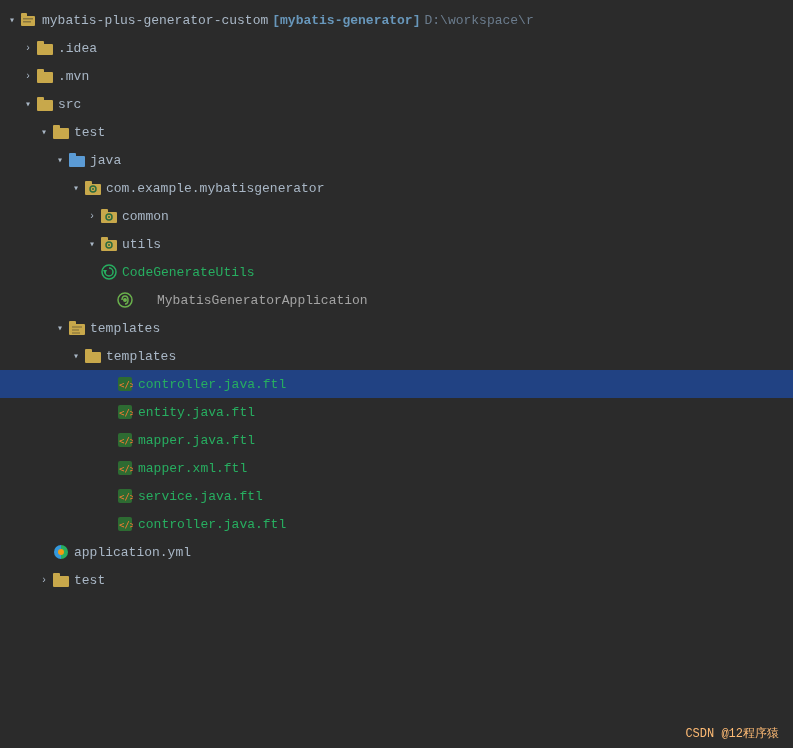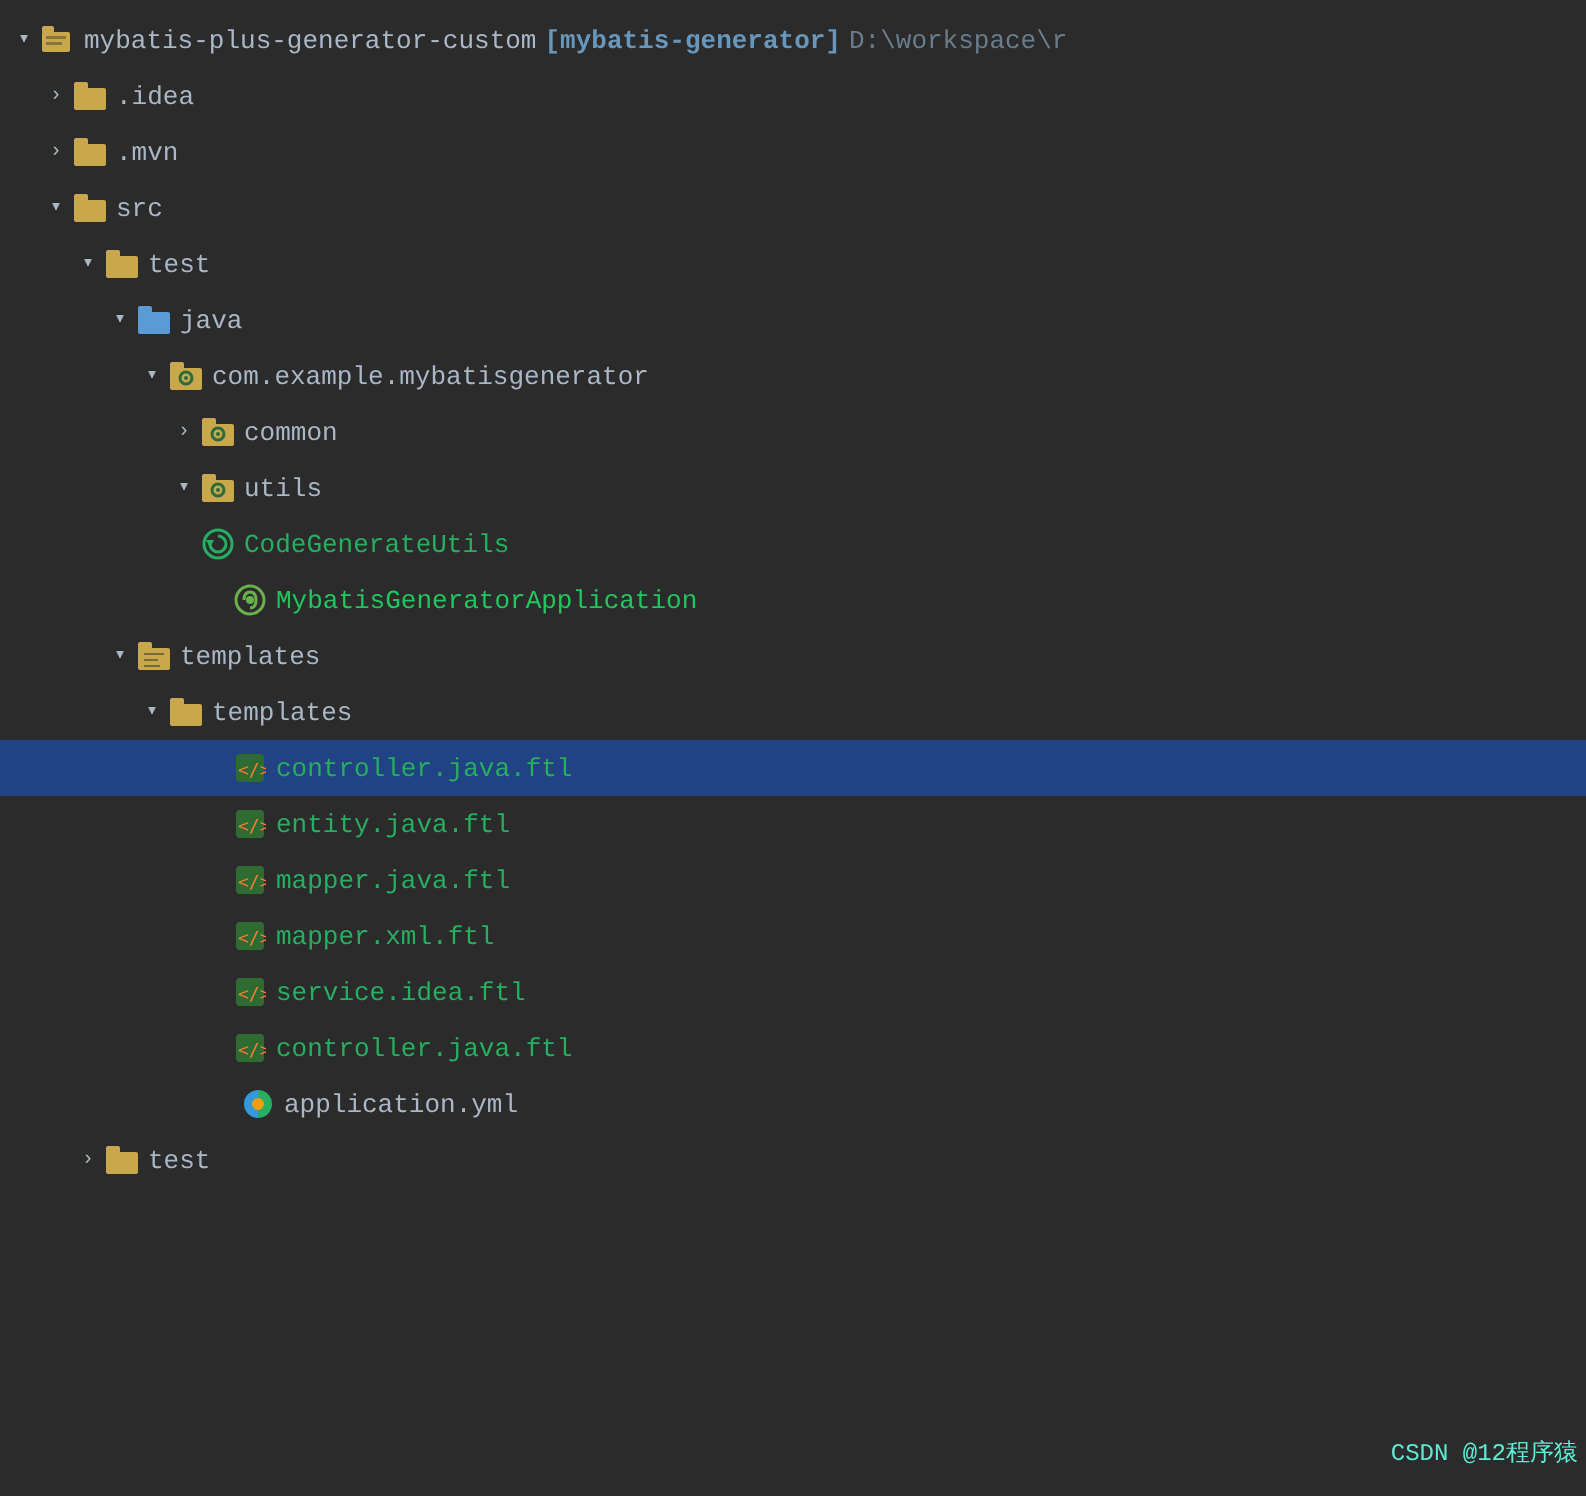--- a/index.html
+++ b/index.html
@@ -72,23 +72,24 @@
       color: #a9b7c6;
     }
 
     .bottom-bar {
       position: fixed;
       bottom: 0;
       right: 0;
       width: 200px;
       height: 30px;
       display: flex;
+      align-items: center;
       justify-content: flex-end;
-      padding-right: 4px;
-      color: #5eead4;
+      padding-right: 14px;
+      color: #fdba74;
       font-size: 12px;
     }
   </style>
 </head>
 <body>
 
 <div class="tree-container">
 
   <div class="tree-item" style="padding-left: 4px;">
     <span class="chevron">▾</span>
@@ -214,21 +215,21 @@
 
   <div class="tree-item" style="padding-left: 100px;">
     <span class="chevron-placeholder"></span>
     <span class="icon" style="margin-right:4px;">
       <svg width="16" height="16" viewBox="0 0 16 16">
         <circle cx="8" cy="8" r="7" fill="none" stroke="#6ab04c" stroke-width="1.5"></circle>
         <path d="M5 8 C5 5.5 6 4 8 4 C10 4 11 5.5 11 8 C11 10.5 10 12 8 12" fill="none" stroke="#6ab04c" stroke-width="1.5"></path>
         <circle cx="8" cy="8" r="2" fill="#6ab04c"></circle>
       </svg>
     </span>
-    <span class="label" style="color:#22c55e;">MybatisGeneratorApplication</span>
+    <span class="label" style="color:#a3a3a3;margin-left:19px;">MybatisGeneratorApplication</span>
   </div>
 
   <div class="tree-item" style="padding-left: 52px;">
     <span class="chevron">▾</span>
     <span class="icon">
       <svg width="16" height="14" viewBox="0 0 16 14">
         <rect x="0" y="3" width="16" height="11" rx="1" fill="#c8a84b"></rect>
         <rect x="0" y="0" width="7" height="5" rx="1" fill="#c8a84b"></rect>
         <line x1="3" y1="6" x2="13" y2="6" stroke="#2b2b2b" stroke-width="1" opacity="0.5"></line>
         <line x1="3" y1="9" x2="10" y2="9" stroke="#2b2b2b" stroke-width="1" opacity="0.5"></line>
@@ -294,35 +295,35 @@
   </div>
 
   <div class="tree-item" style="padding-left: 100px;">
     <span class="chevron-placeholder"></span>
     <span class="icon" style="margin-right:4px;">
       <svg width="16" height="16" viewBox="0 0 16 16">
         <rect x="1" y="1" width="14" height="14" rx="2" fill="#2d6b32"></rect>
         <text x="2" y="12" font-size="9" fill="#f97b33" font-family="monospace">&lt;/&gt;</text>
       </svg>
     </span>
-    <span class="label" style="color:#27ae60;">service.idea.ftl</span>
+    <span class="label" style="color:#27ae60;">service.java.ftl</span>
   </div>
 
   <div class="tree-item" style="padding-left: 100px;">
     <span class="chevron-placeholder"></span>
     <span class="icon" style="margin-right:4px;">
       <svg width="16" height="16" viewBox="0 0 16 16">
         <rect x="1" y="1" width="14" height="14" rx="2" fill="#2d6b32"></rect>
         <text x="2" y="12" font-size="9" fill="#f97b33" font-family="monospace">&lt;/&gt;</text>
       </svg>
     </span>
     <span class="label" style="color:#27ae60;">controller.java.ftl</span>
   </div>
 
-  <div class="tree-item" style="padding-left: 104px;">
+  <div class="tree-item" style="padding-left: 36px;">
     <span class="chevron-placeholder"></span>
     <span class="icon" style="margin-right:4px;">
       <svg width="16" height="16" viewBox="0 0 16 16">
         <circle cx="8" cy="8" r="7" fill="none"></circle>
         <path d="M8 1 A7 7 0 0 1 15 8 A7 7 0 0 1 8 15" fill="#27ae60"></path>
         <path d="M8 1 A7 7 0 0 0 1 8 A7 7 0 0 0 8 15" fill="#3498db"></path>
         <circle cx="8" cy="8" r="3" fill="#f39c12"></circle>
       </svg>
     </span>
     <span class="label item-label">application.yml</span>

